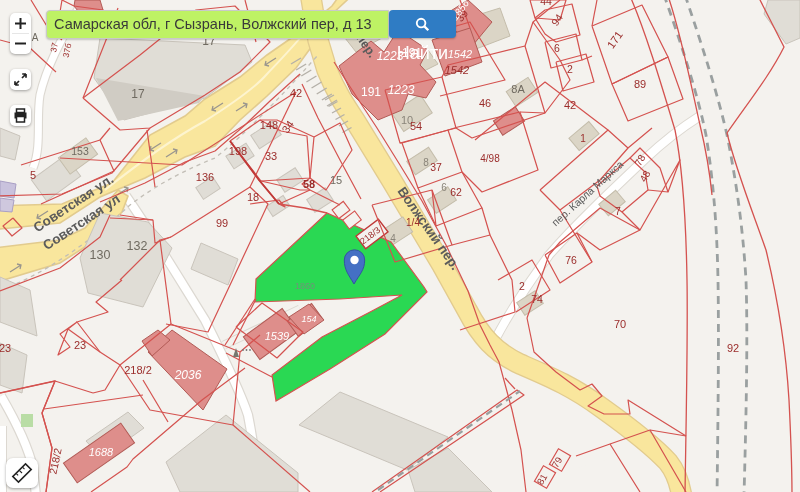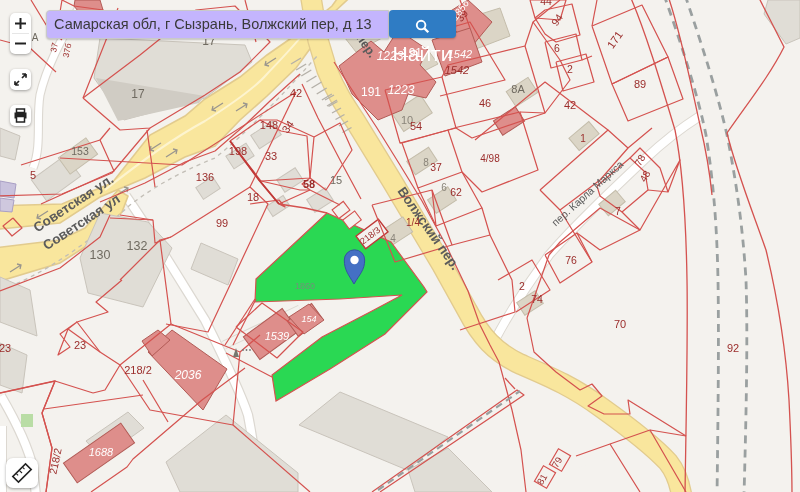--- a/index.html
+++ b/index.html
@@ -2,26 +2,26 @@
 <html><head>
 <meta charset="utf-8">
 <style>
   html,body{margin:0;padding:0;width:800px;height:492px;overflow:hidden;
     font-family:"Liberation Sans", sans-serif;}
   #map{position:relative;width:800px;height:492px;background:#f4f2ee;overflow:hidden;}
   #map > svg{position:absolute;left:0;top:0;}
   .ctl{position:absolute;background:#fff;border-radius:5px;
     box-shadow:0 1px 3px rgba(0,0,0,.35);}
   #searchbox{position:absolute;left:46px;top:10px;width:343px;height:29px;
-    background:#c4b5fd;border:1px solid #c9c9c9;border-radius:4px 0 0 4px;
+    background:#bef264;border:1px solid #c9c9c9;border-radius:4px 0 0 4px;
     box-shadow:0 1px 2px rgba(0,0,0,.2);box-sizing:border-box;
     font-size:14.5px;color:#3a3a3a;line-height:27px;padding-left:7px;white-space:nowrap;}
   #searchbtn{position:absolute;left:389px;top:9.5px;width:67px;height:28.5px;
     background:#2f7cc4;border-radius:4px;box-shadow:0 1px 2px rgba(0,0,0,.25);
-    color:#fff;font-size:21px;line-height:29px;text-align:center;}
+    color:#fff;font-size:18px;line-height:29px;text-align:center;}
 </style>
 </head>
 <body>
 <div id="map">
 <svg width="800" height="492" viewBox="0 0 800 492">
 <path d="M126,196 C150,230 180,280 205,320 C220,350 240,390 248,415 C254,445 257,468 258,496" fill="none" stroke="#dcd8d1" stroke-width="10.4" stroke-linecap="butt"></path>
 <path d="M126,196 C150,230 180,280 205,320 C220,350 240,390 248,415 C254,445 257,468 258,496" fill="none" stroke="#ffffff" stroke-width="8" stroke-linecap="butt"></path>
 <path d="M497,336 C515,303 532,278 549,255 C575,225 610,192 645,159 C663,142 681,128 700,116" fill="none" stroke="#dcd8d1" stroke-width="10.0" stroke-linecap="butt"></path>
 <path d="M497,336 C515,303 532,278 549,255 C575,225 610,192 645,159 C663,142 681,128 700,116" fill="none" stroke="#ffffff" stroke-width="8" stroke-linecap="butt"></path>
 <path d="M224,345 L300,309" fill="none" stroke="#dcd8d1" stroke-width="9.0" stroke-linecap="butt"></path>

